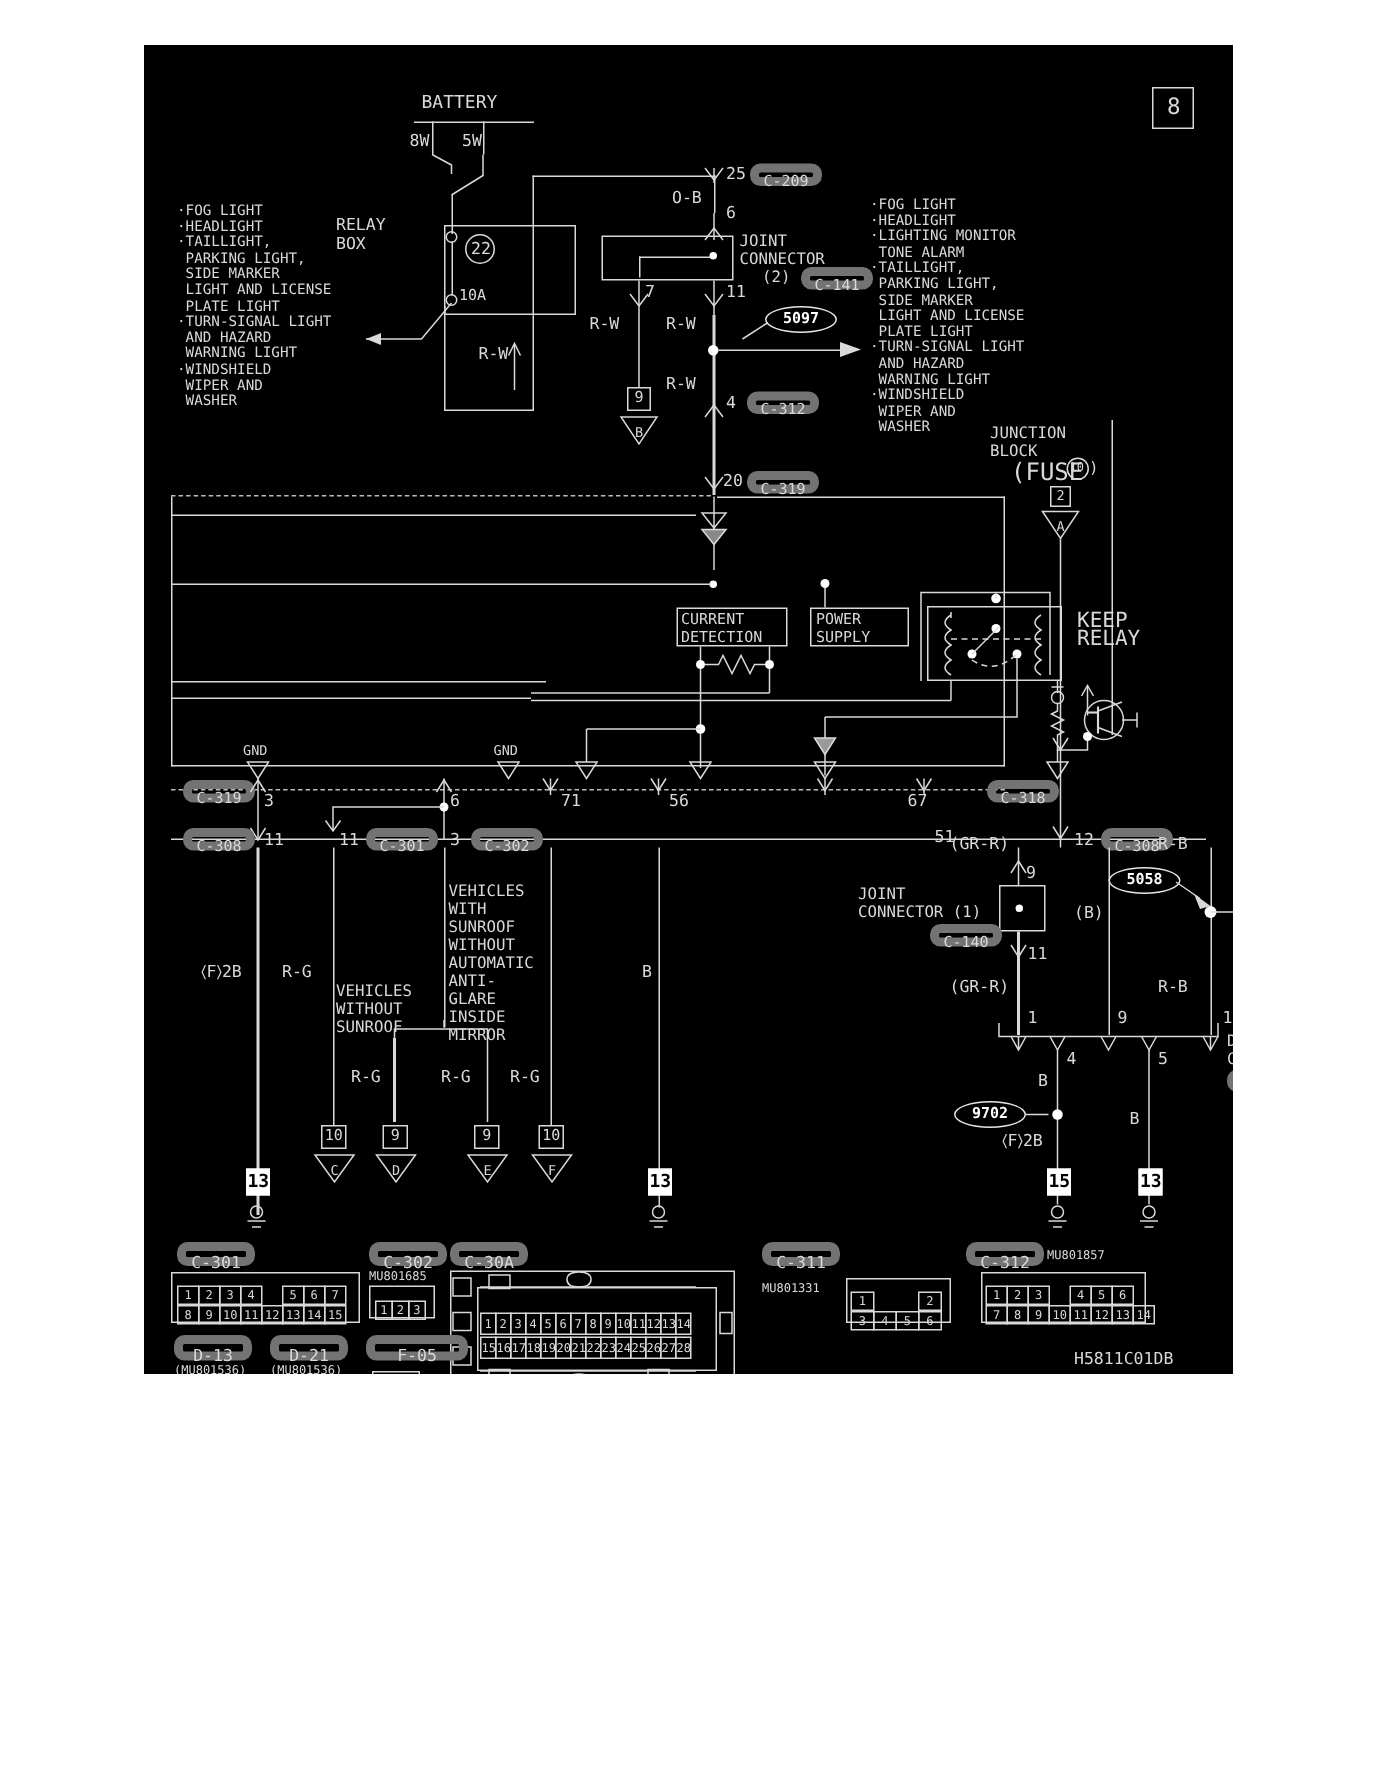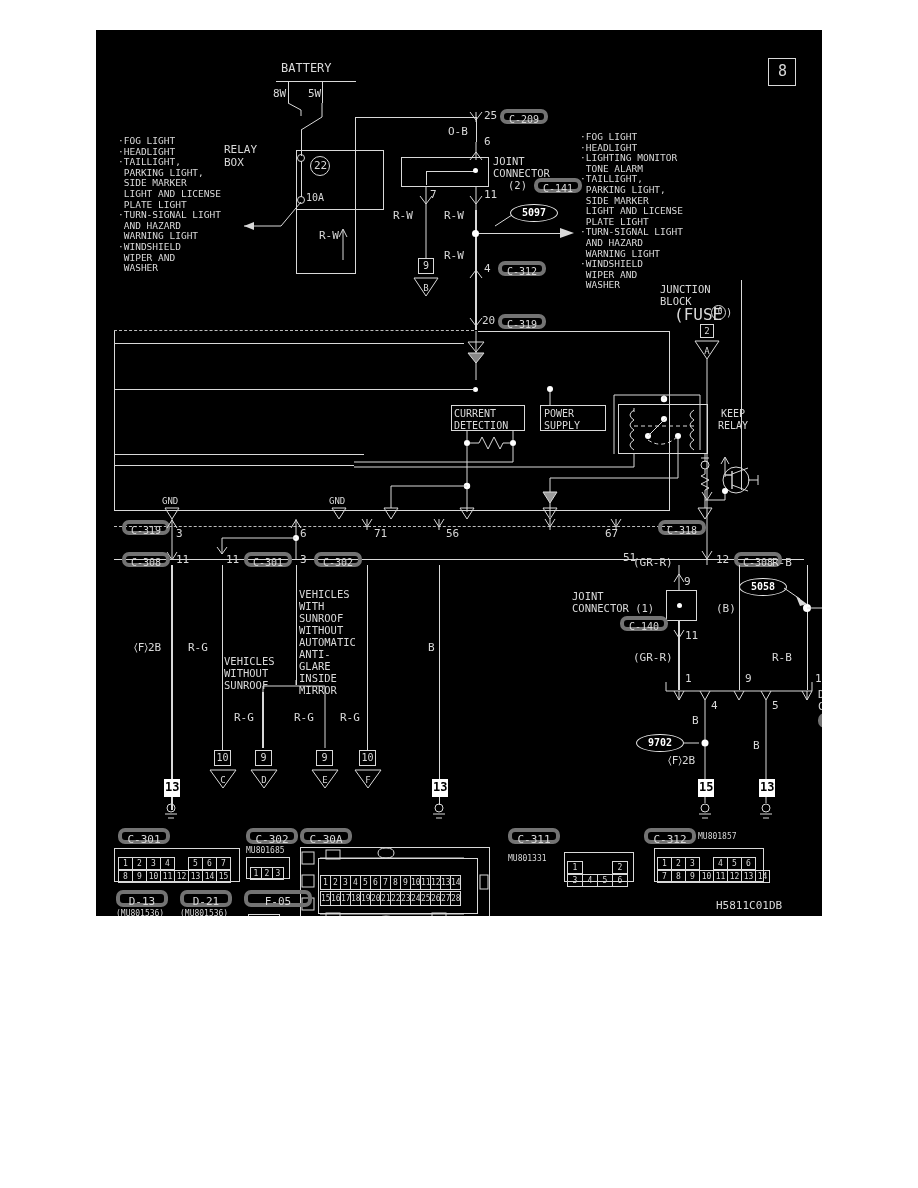--- a/index.html
+++ b/index.html
@@ -8,21 +8,21 @@
   #page{position:relative;width:918px;height:1188px;background:#ffffff;overflow:hidden;}
   #sheet{position:absolute;left:96px;top:30px;width:726px;height:886px;background:#000000;overflow:hidden;}
   .t{position:absolute;color:#d9d9d9;font-family:"DejaVu Sans Mono", monospace;white-space:pre;letter-spacing:0px;line-height:1.0;}
   .ln{position:absolute;background:#d9d9d9;}
   .h{height:1px;}
   .v{width:1px;}
   .v2{width:2px;}
   .box{position:absolute;border:1px solid #d9d9d9;box-sizing:border-box;}
   .dash{position:absolute;height:0;border-top:1px dashed #bdbdbd;}
   .oval{position:absolute;border:1px solid #e6e6e6;border-radius:50%;color:#ffffff;text-align:center;font-family:"DejaVu Sans Mono", monospace;font-weight:bold;}
-  .rnd{position:absolute;border:4px solid #737373;border-radius:7px;color:#d9d9d9;text-align:center;font-family:"DejaVu Sans Mono", monospace;box-sizing:border-box;}
+  .rnd{position:absolute;border:6px solid #737373;border-radius:7px;color:#d9d9d9;text-align:center;font-family:"DejaVu Sans Mono", monospace;box-sizing:border-box;}
   .dot{position:absolute;background:#ffffff;border-radius:50%;}
   .pin{position:absolute;border:1px solid #d9d9d9;color:#d9d9d9;text-align:center;box-sizing:border-box;font-family:"DejaVu Sans Mono", monospace;}
   svg{display:block;overflow:visible;}
   .sv{position:absolute;left:0;top:0;}
   .cell{border:1px solid #d9d9d9;color:#d9d9d9;text-align:center;font-family:"DejaVu Sans Mono", monospace;box-sizing:border-box;display:inline-block;}
 </style>
 </head>
 <body>
 
 <div id="page">
@@ -217,21 +217,21 @@
     <circle cx="371" cy="456" r="3.2" fill="#ffffff"></circle>
     <line x1="295" y1="456" x2="371" y2="456" stroke="#d9d9d9" stroke-width="1"></line>
     <line x1="295" y1="456" x2="295" y2="478" stroke="#d9d9d9" stroke-width="1"></line>
     <polygon points="288,478 302,478 295,489" fill="none" stroke="#d9d9d9" stroke-width="1"></polygon>
     <polygon points="364,478 378,478 371,489" fill="none" stroke="#d9d9d9" stroke-width="1"></polygon>
     <line x1="454" y1="358" x2="454" y2="375" stroke="#d9d9d9" stroke-width="1"></line>
     <circle cx="454" cy="359" r="3" fill="#ffffff"></circle>
   </svg>
 
   <div class="box" style="left:522px;top:374px;width:90px;height:50px;"></div>
-  <div class="t" style="left:622px;top:378px;font-size:10px;line-height:12px;text-align:center;">KEEP
+  <div class="t" style="left:622px;top:378px;font-size:14px;line-height:12px;">KEEP
 RELAY</div>
   <svg class="sv" width="726" height="886" style="pointer-events:none">
 
     <path d="M538,380 q-8,5 0,10 q-8,5 0,10 q-8,5 0,10 q-8,5 0,10" fill="none" stroke="#d9d9d9" stroke-width="1"></path>
     <line x1="538" y1="378" x2="538" y2="382" stroke="#d9d9d9" stroke-width="1"></line>
 
     <path d="M598,380 q-8,5 0,10 q-8,5 0,10 q-8,5 0,10 q-8,5 0,10" fill="none" stroke="#d9d9d9" stroke-width="1"></path>
 
     <circle cx="568" cy="369" r="3.2" fill="#ffffff"></circle>
     <circle cx="568" cy="389" r="3" fill="#ffffff"></circle>

